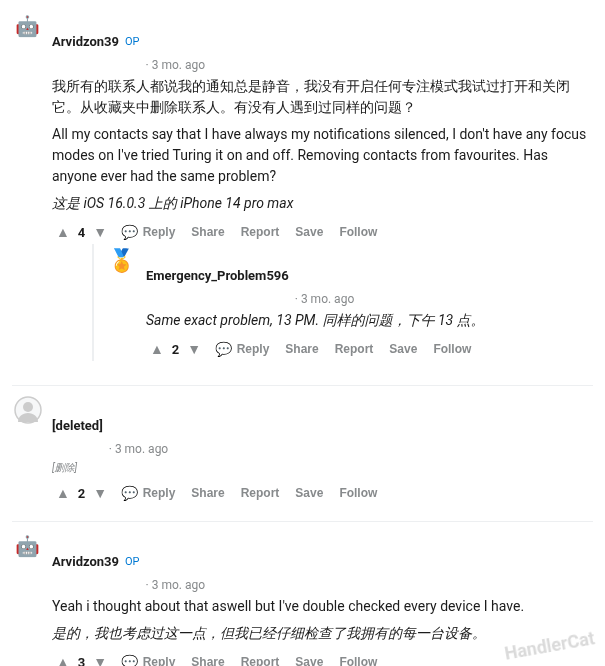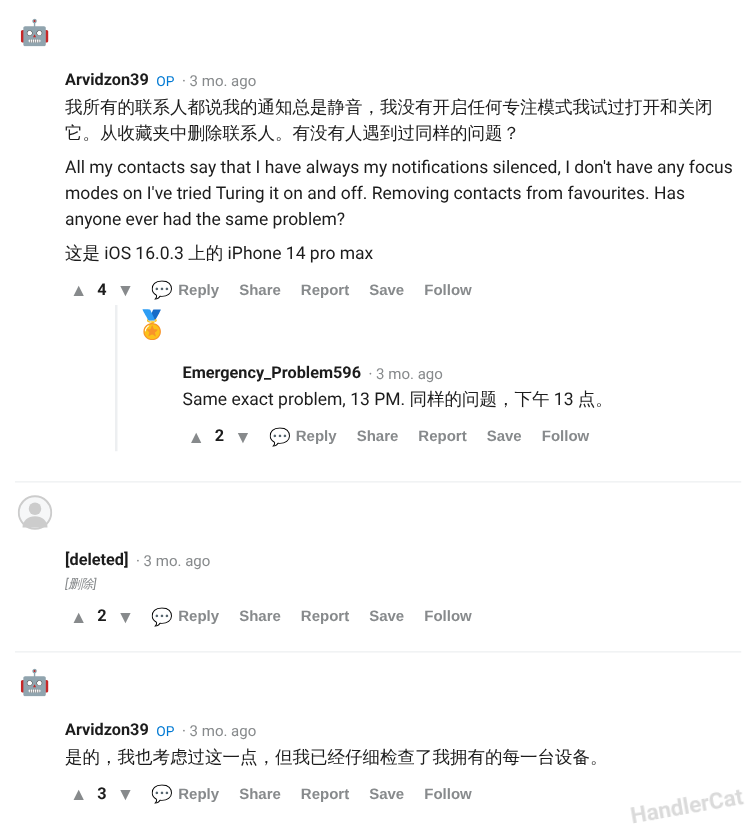--- a/index.html
+++ b/index.html
@@ -28,21 +28,21 @@
       align-items: center;
       justify-content: center;
       font-size: 20px;
       background: #fff;
     }
     .comment-body {
       flex: 1;
     }
     .comment-header {
       display: flex;
-      align-items: flex-end;
+      align-items: center;
       gap: 6px;
       margin-bottom: 4px;
       flex-wrap: wrap;
     }
     .comment-username {
       font-weight: 700;
       font-size: 13px;
       color: #1c1c1c;
     }
     .op-badge {
@@ -60,20 +60,21 @@
       font-size: 14px;
       line-height: 1.5;
       color: #1c1c1c;
       margin-bottom: 6px;
     }
     .comment-text p {
       margin-bottom: 6px;
     }
     .comment-text p:last-child {
       margin-bottom: 0;
+      font-style: italic;
     }
     .comment-actions {
       display: flex;
       align-items: center;
       gap: 4px;
       margin-top: 6px;
     }
     .vote-controls {
       display: flex;
       align-items: center;
@@ -244,20 +245,21 @@
 
   <div class="comment">
     <div class="comment-avatar">🤖</div>
     <div class="comment-body">
       <div class="comment-header">
         <span class="comment-username">Arvidzon39</span>
         <span class="op-badge">OP</span>
         <span class="comment-time">· <span>3 mo. ago</span></span>
       </div>
       <div class="comment-text">
+        <p>Yeah i thought about that aswell but I've double checked every device I have.</p>
         <p>是的，我也考虑过这一点，但我已经仔细检查了我拥有的每一台设备。</p>
       </div>
       <div class="comment-actions">
         <div class="vote-controls">
           <button class="vote-btn">▲</button>
           <span class="vote-count">3</span>
           <button class="vote-btn">▼</button>
         </div>
         <button class="action-btn">
           <span class="reply-icon">💬</span>

